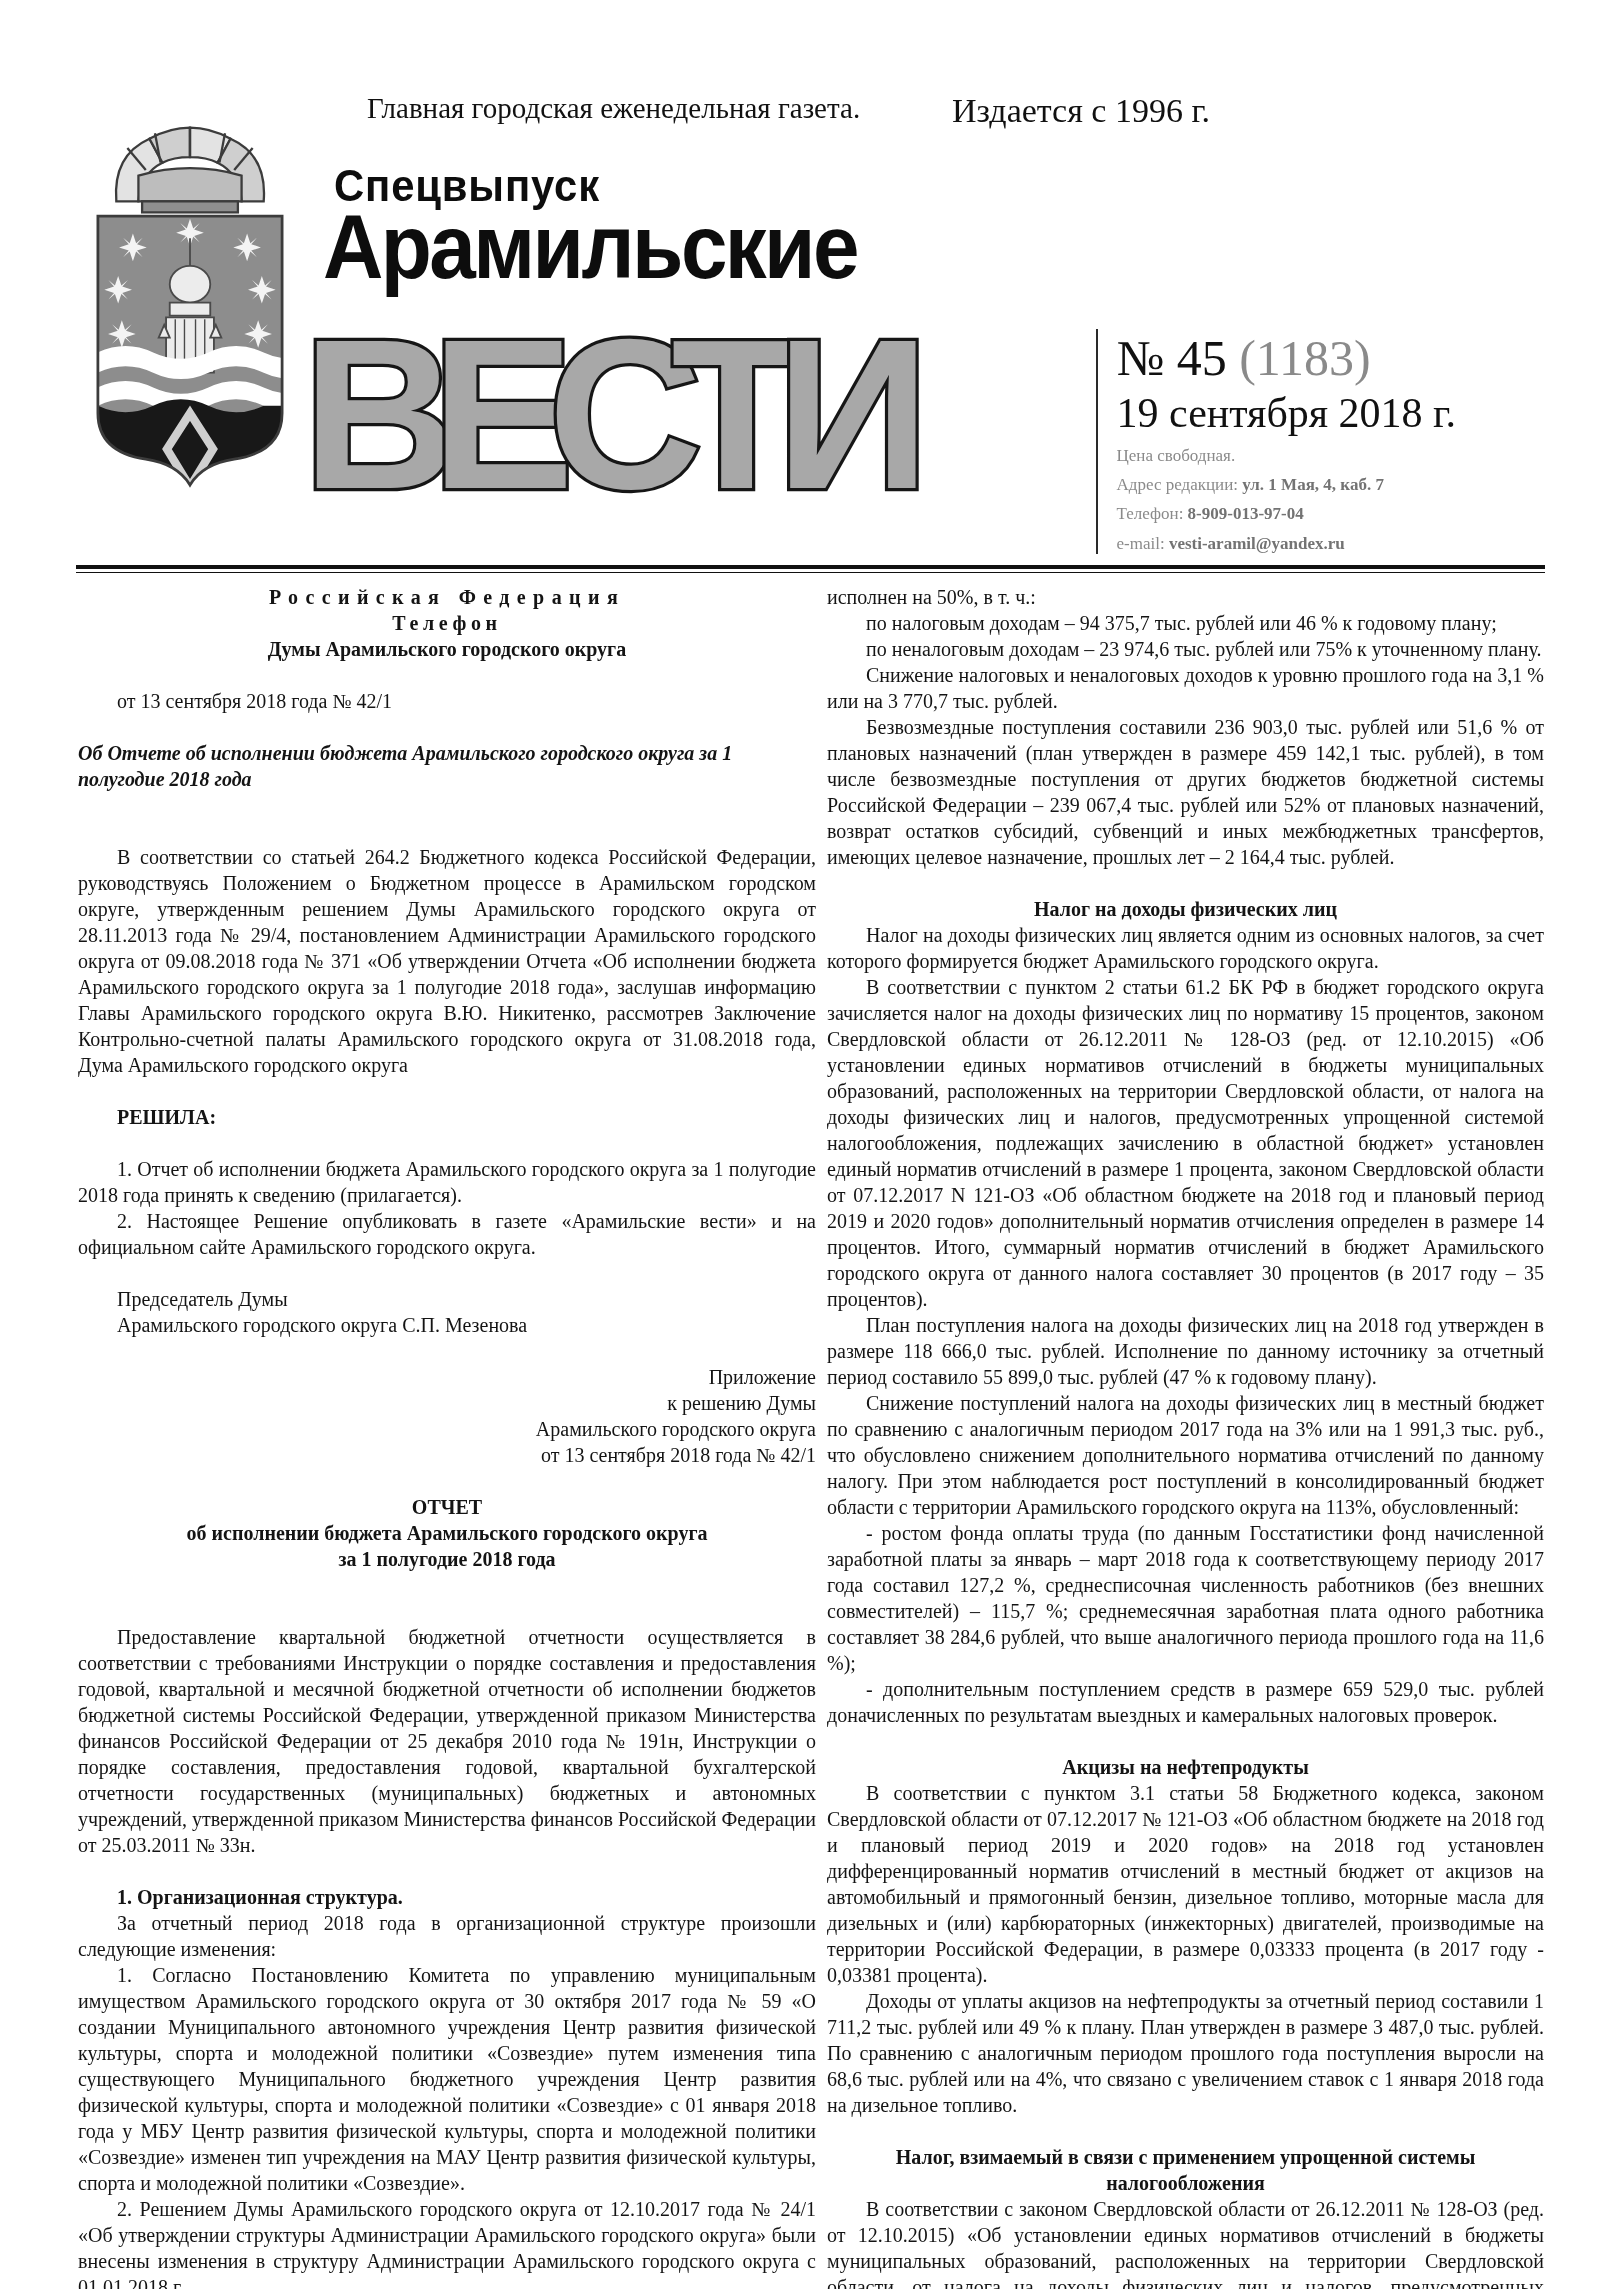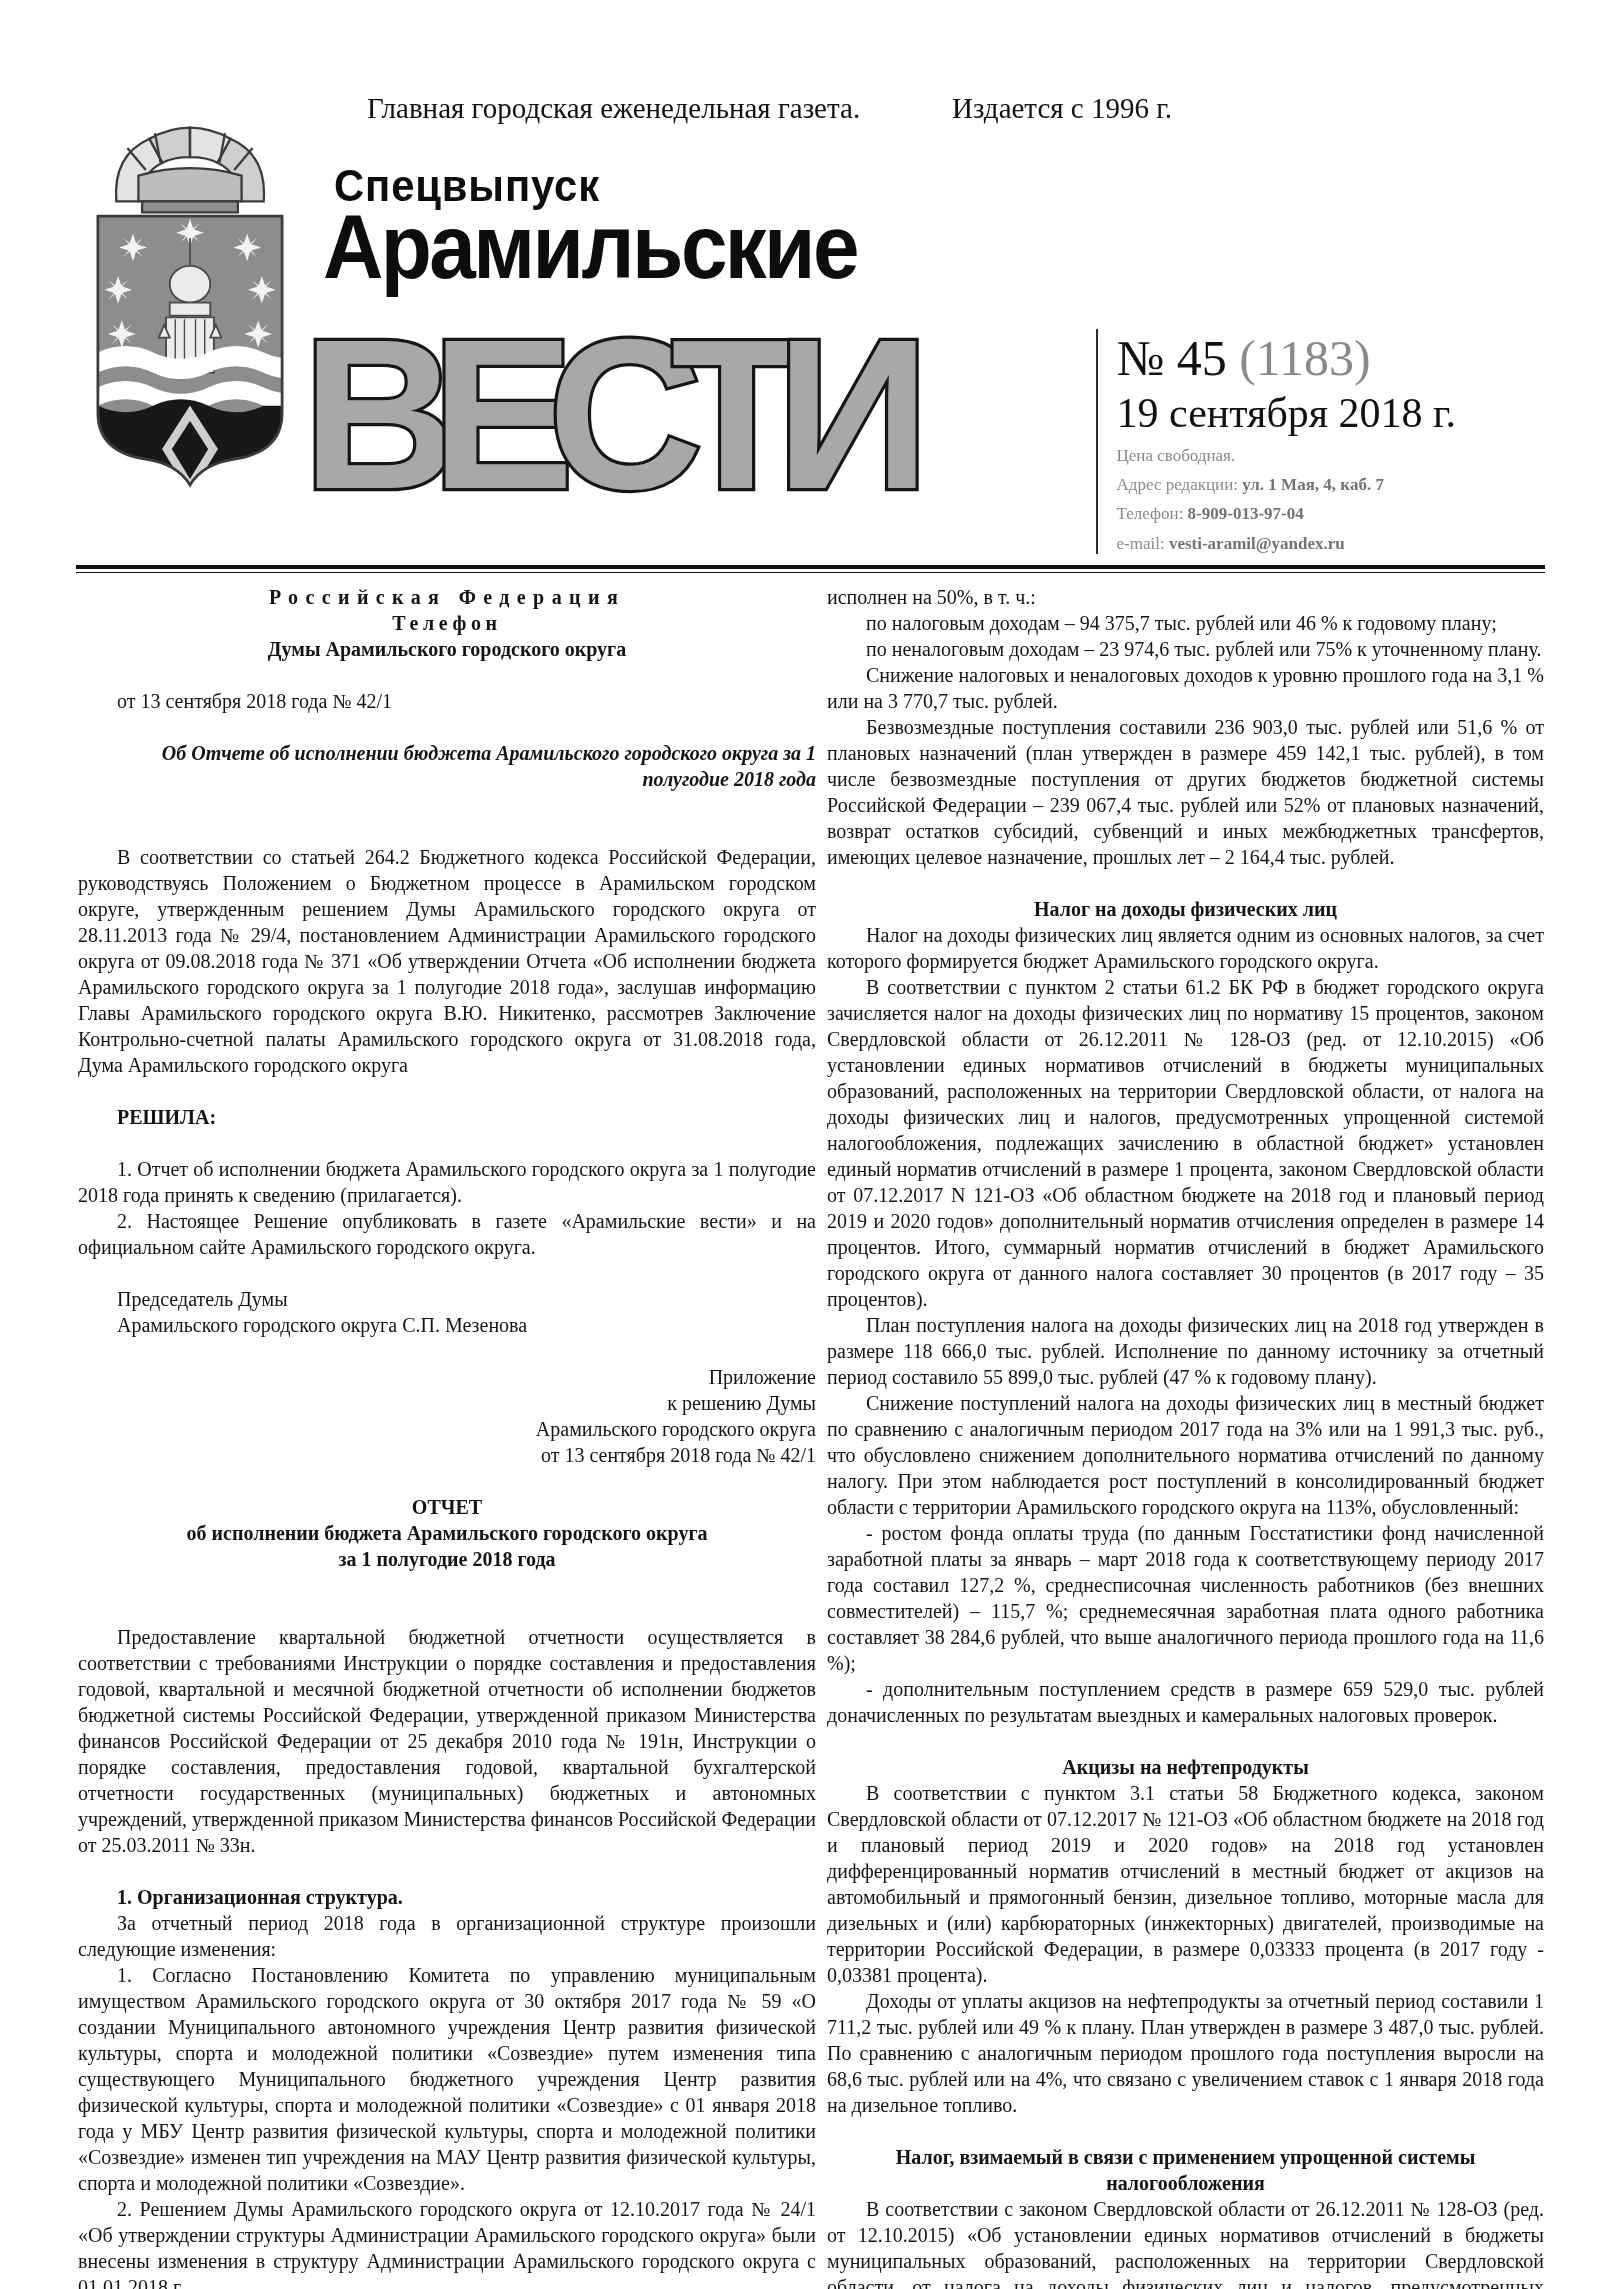--- a/index.html
+++ b/index.html
@@ -4,21 +4,21 @@
 <style>
   html,body{margin:0;padding:0;}
   body{
     width:1619px;height:2290px;background:#ffffff;color:#1a1a1a;
     font-family:"Liberation Serif", serif;position:relative;overflow:hidden;
   }
   
   .masthead{position:relative;height:565px;padding-left:40px;}
   .emblem{position:absolute;left:85px;top:120px;width:210px;height:369px;}
   .tagline{position:absolute;left:367px;top:92px;font-size:29px;color:#111;white-space:nowrap;}
-  .since{position:absolute;left:952px;top:92px;font-size:29px;color:#111;white-space:nowrap;text-align:right;}
+  .since{position:absolute;left:952px;top:92px;font-size:34px;color:#111;white-space:nowrap;text-align:right;}
   .special{
     position:absolute;left:334px;top:161px;
     font-family:"Liberation Sans", sans-serif;font-weight:bold;font-size:44px;
     letter-spacing:0.9px;transform:scaleX(.95);transform-origin:left top;color:#0d0d0d;
   }
   .title-top{
     position:absolute;left:323px;top:196px;
     font-family:"Liberation Sans", sans-serif;font-weight:bold;font-size:90px;
     letter-spacing:-2.8px;transform:scaleX(.93);transform-origin:left top;color:#0d0d0d;white-space:nowrap;
   }
@@ -37,21 +37,21 @@
   
   .columns{display:flex;gap:11px;margin:14.8px 74px 0 78px;align-items:flex-start;}
   .col{flex:0 0 auto;}
   .col.left{width:738px;}
   .col.right{width:717px;}
   .para{margin:0;font-size:20px;line-height:26px;text-align:justify;text-indent:39px;color:#141414;}
   .para.ni{text-indent:0;}
   .para.c{text-align:center;text-indent:0;font-weight:bold;}
   .para.sp{letter-spacing:7.4px;}
   .para.sp2{letter-spacing:4.6px;}
-  .para.bi{text-align:right;text-indent:0;font-weight:bold;font-style:italic;}
+  .para.bi{text-align:left;text-indent:0;font-weight:bold;font-style:italic;}
   .para.b{font-weight:bold;font-family:Liberation Serif, serif;}
   .para.r{text-align:right;text-indent:0;}
   .para.gap{margin-top:26px;}
   .para.gap2{margin-top:52px;}
 </style>
 </head>
 <body>
 
 <div class="masthead">
 

